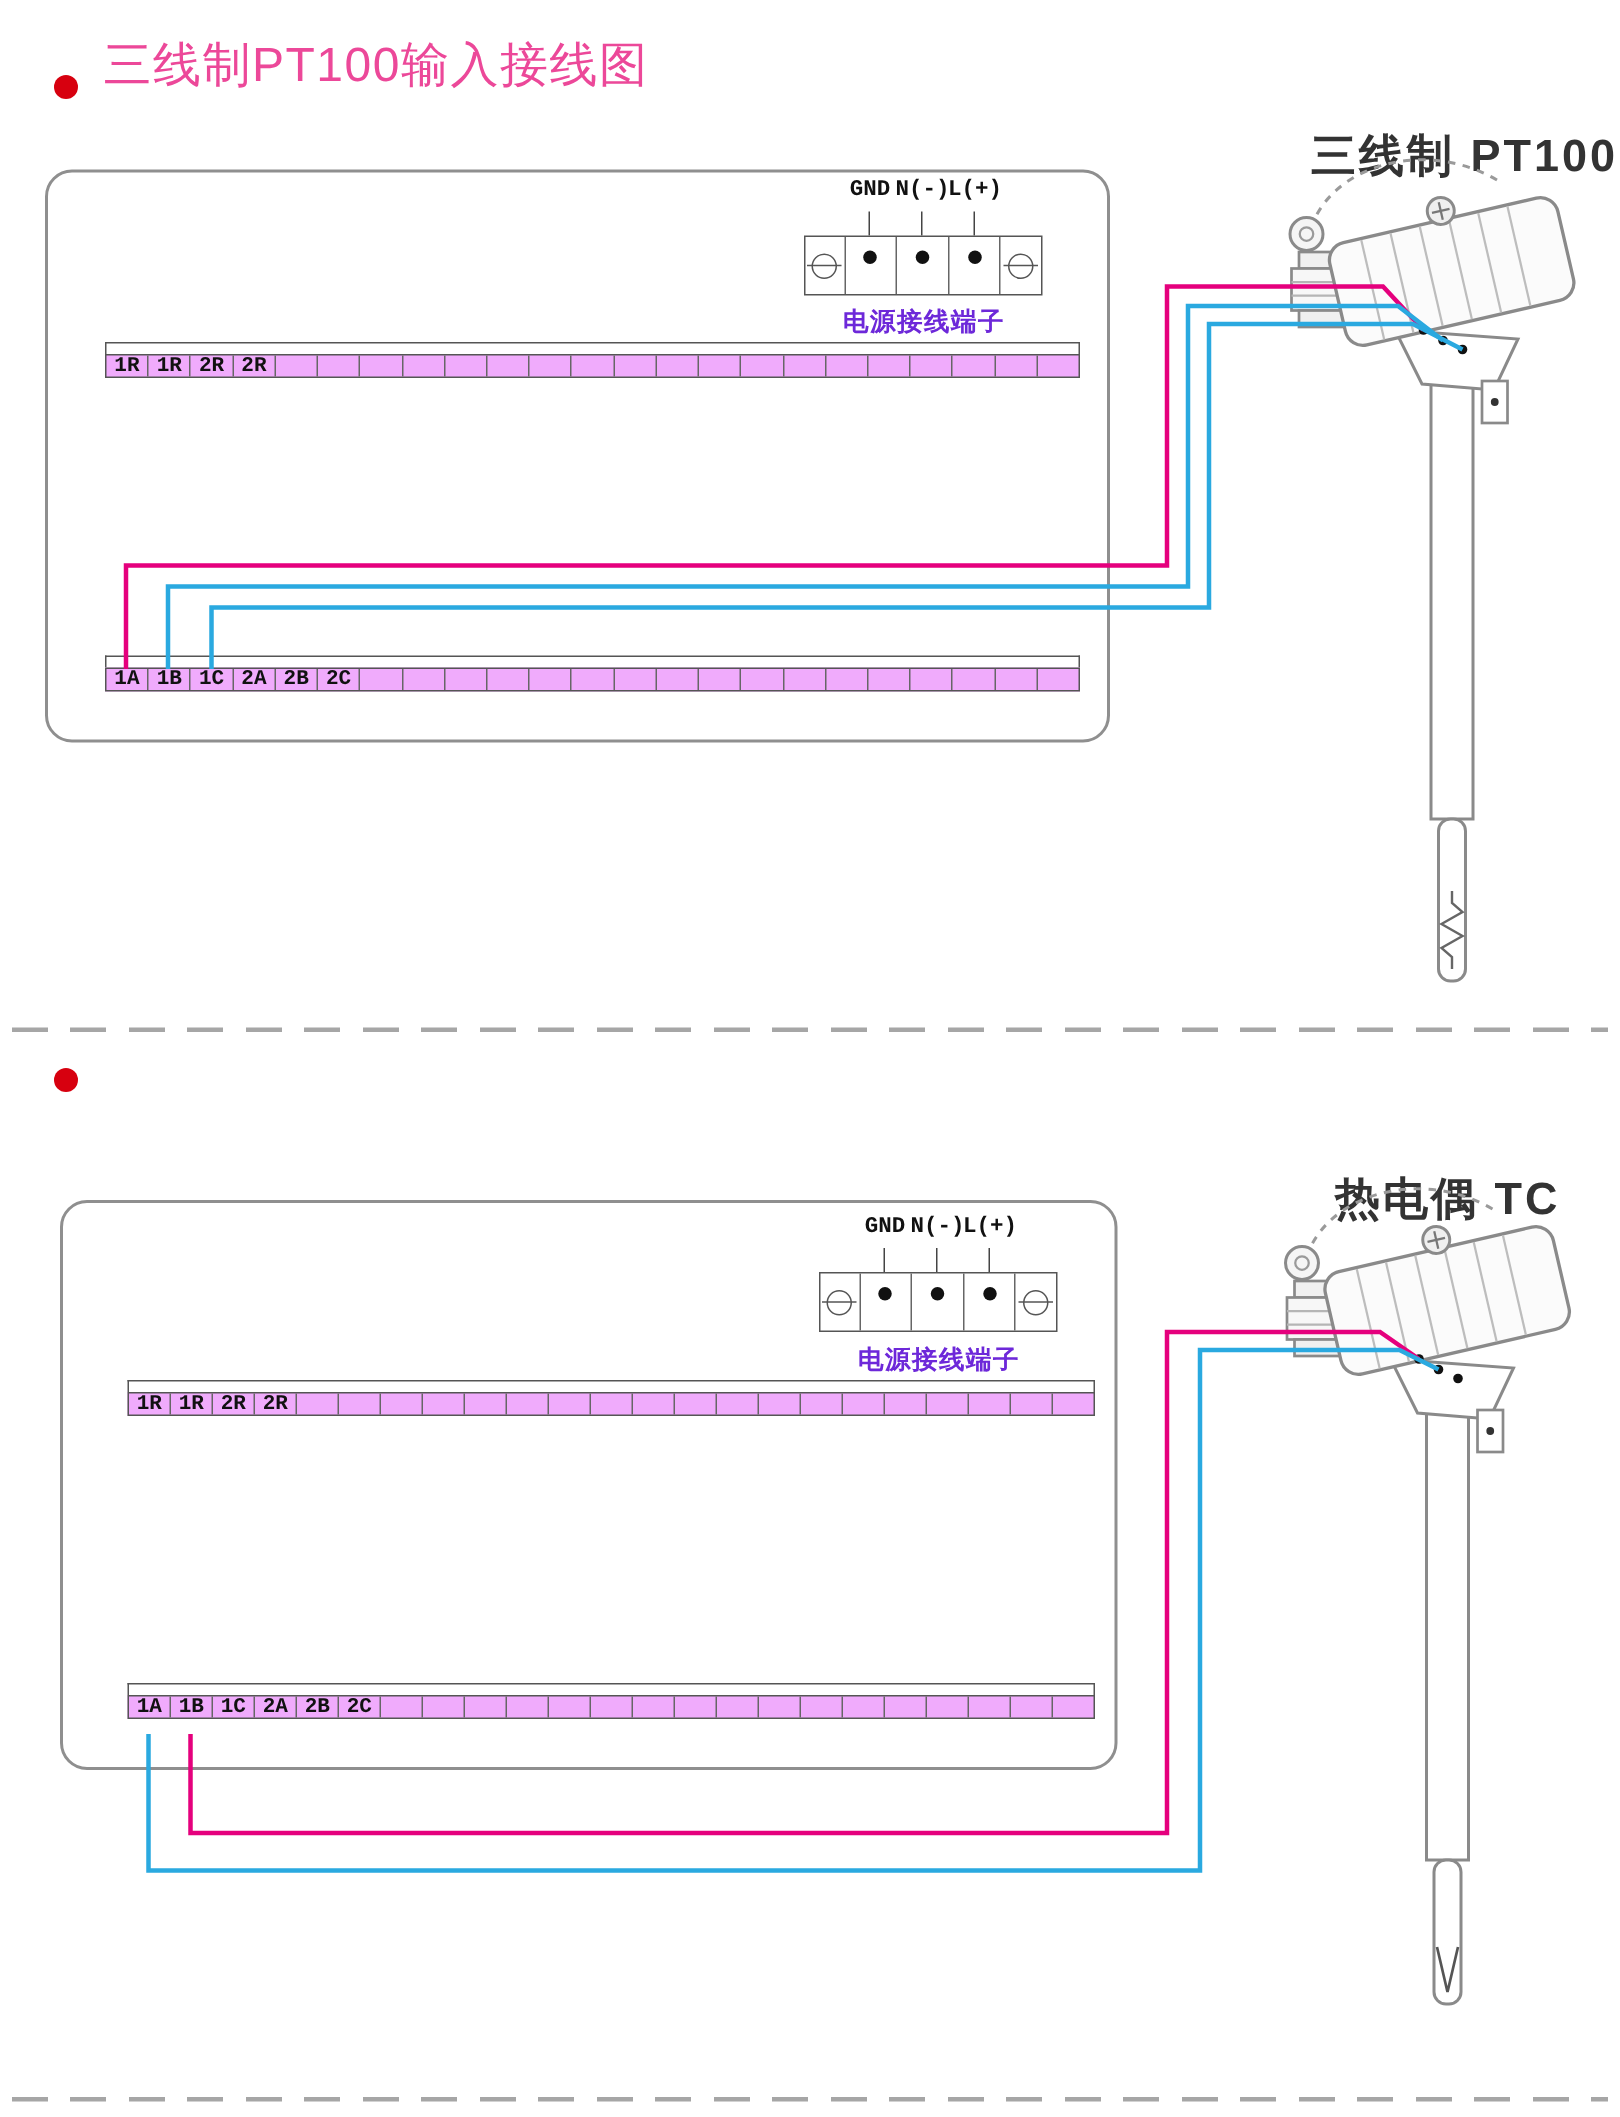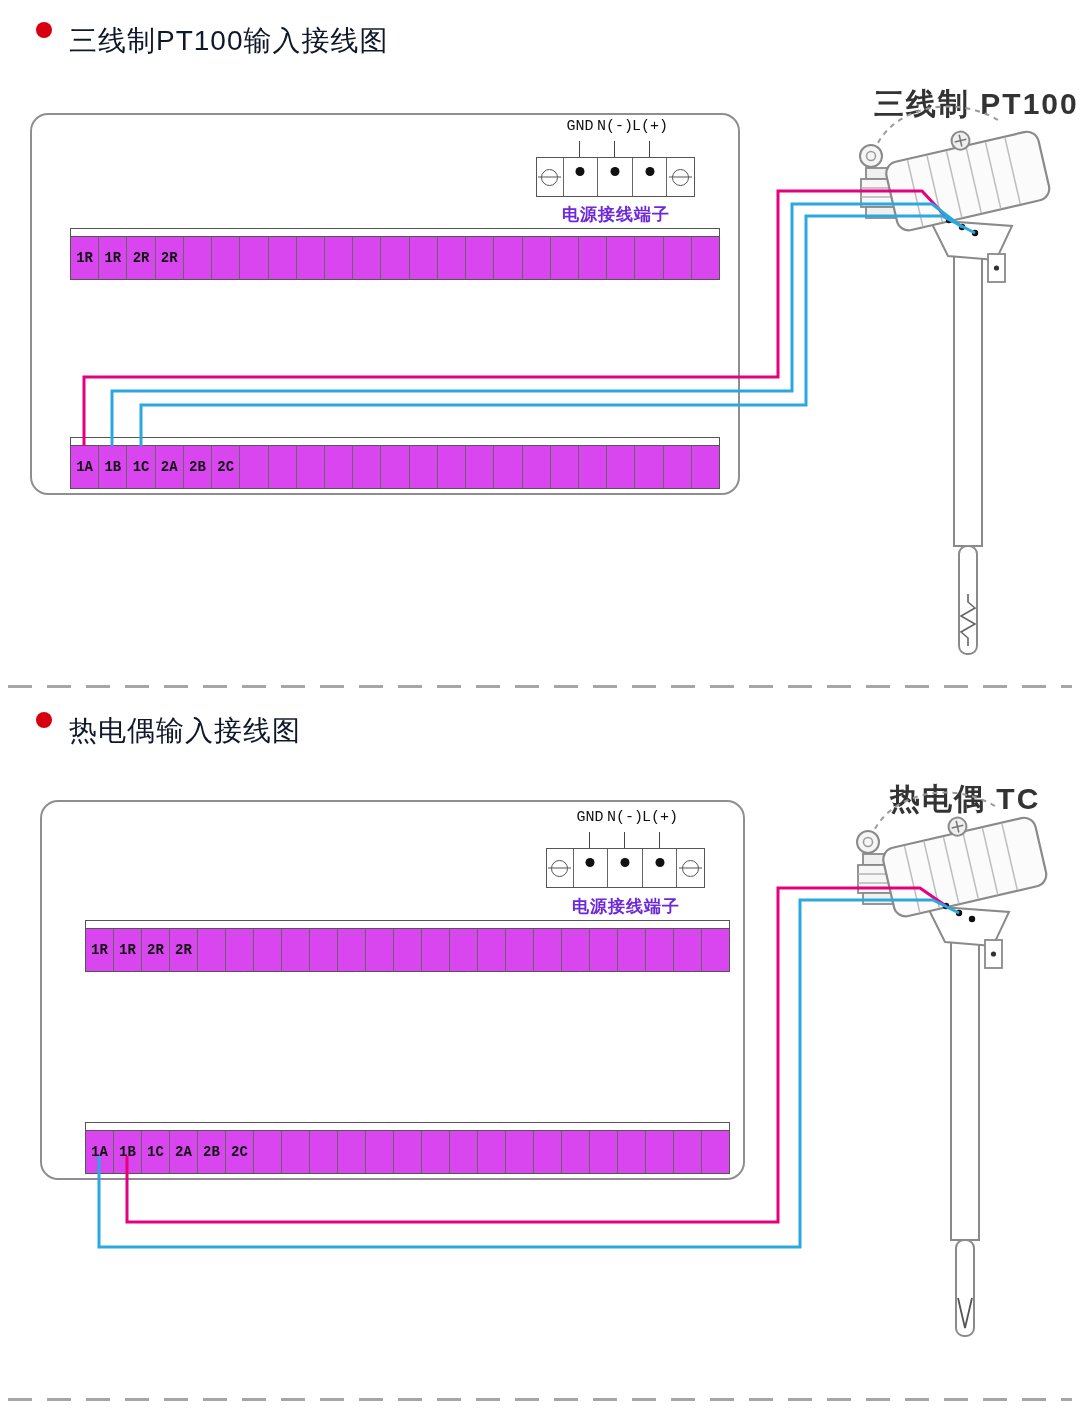--- a/index.html
+++ b/index.html
@@ -1,45 +1,45 @@
 <!DOCTYPE html>
 <html><head>
 <meta charset="utf-8">
 <style>
   *{margin:0;padding:0;box-sizing:border-box}
   html,body{background:#fff}
   body{width:1080px;height:1411px;position:relative;font-family:"Liberation Sans",sans-serif;overflow:hidden}
   #canvas{position:absolute;left:0;top:0;width:1080px;height:1411px}
 
-  .sec-title{position:absolute;left:36px;display:flex;align-items:flex-start;color:#0f172a;
-             font-size:28px;font-weight:500;letter-spacing:1px;white-space:nowrap}
+  .sec-title{position:absolute;left:36px;display:flex;align-items:flex-end;color:#ec4899;
+             font-size:32px;font-weight:500;letter-spacing:1px;white-space:nowrap}
   .bullet{width:16px;height:16px;border-radius:50%;background:#d7000f;display:inline-block;margin-right:17px;flex:none}
 
   .sensor-label{position:absolute;font-size:30px;font-weight:600;color:#333;letter-spacing:2px;white-space:nowrap}
 
   .panel{position:absolute;border:2.5px solid #8f8f8f;border-radius:18px;background:#fff}
 
   .power{position:absolute;display:flex;border:1.8px solid #555;background:#fff;height:40px}
   .pcell{border-right:1.2px solid #666;display:flex;align-items:center;justify-content:center;position:relative}
   .pcell:last-child{border-right:none}
   .pscrew{width:27px}
   .pdot{width:35px}
   .screw{width:17px;height:17px;border:1.7px solid #555;border-radius:50%;position:relative;background:#fff}
   .screw::after{content:"";position:absolute;top:50%;left:-4px;right:-4px;border-top:1.7px solid #555;transform:translateY(-50%)}
   .dot{width:9px;height:9px;background:#111;border-radius:50%;position:absolute;top:9px;left:50%;transform:translateX(-50%)}
   .tick{position:absolute;width:0;border-left:1.8px solid #444;height:30px}
 
   .plabel{position:absolute;transform:translateX(-50%);font-family:"Liberation Mono",monospace;
-          font-weight:400;font-size:15px;color:#111;white-space:nowrap}
+          font-weight:700;font-size:15px;color:#111;white-space:nowrap}
   .caption{position:absolute;transform:translateX(-50%);font-size:17px;font-weight:600;color:#6d28d9;
            letter-spacing:1px;white-space:nowrap}
 
   .tstrip{position:absolute}
   .rail{height:8px;border:1.7px solid #555;border-bottom:none;background:#fff}
-  .cells{display:flex;height:44px;border:1.7px solid #555;background:#d946ef}
+  .cells{display:flex;height:16px;border:1.7px solid #555;background:#f0abfc}
   .cell{flex:1;border-right:1px solid #666;display:flex;align-items:center;justify-content:center;
         font-family:"Liberation Mono",monospace;font-size:14px;font-weight:700;color:#111;overflow:hidden}
   .cell:last-child{border-right:none}
 
   .sep{position:absolute;left:8px;width:1064px;height:3px;
        background:repeating-linear-gradient(90deg,#a6a6a6 0 24px,transparent 24px 39px)}
 
   svg.overlay{position:absolute;left:0;top:0;pointer-events:none}
 </style>
 </head>
@@ -136,21 +136,20 @@
         <div class="cell"></div>
         <div class="cell"></div>
         <div class="cell"></div>
       </div>
   </div>
 
   <div class="sep" style="top:685px"></div>
 
   <div class="sec-title" style="top:712px">
     <span class="bullet"></span>
-    <span>热电偶输入接线图</span>
   </div>
 
   <div class="sensor-label" style="left:890px;top:779px">热电偶 TC</div>
 
   <div class="panel" style="left:40px;top:800px;width:705px;height:380px"></div>
 
   <span class="plabel" style="left:590px;top:809px">GND</span>
   <span class="plabel" style="left:625px;top:809px">N(-)</span>
   <span class="plabel" style="left:660px;top:809px">L(+)</span>
   <div class="tick" style="left:589px;top:832px"></div>

